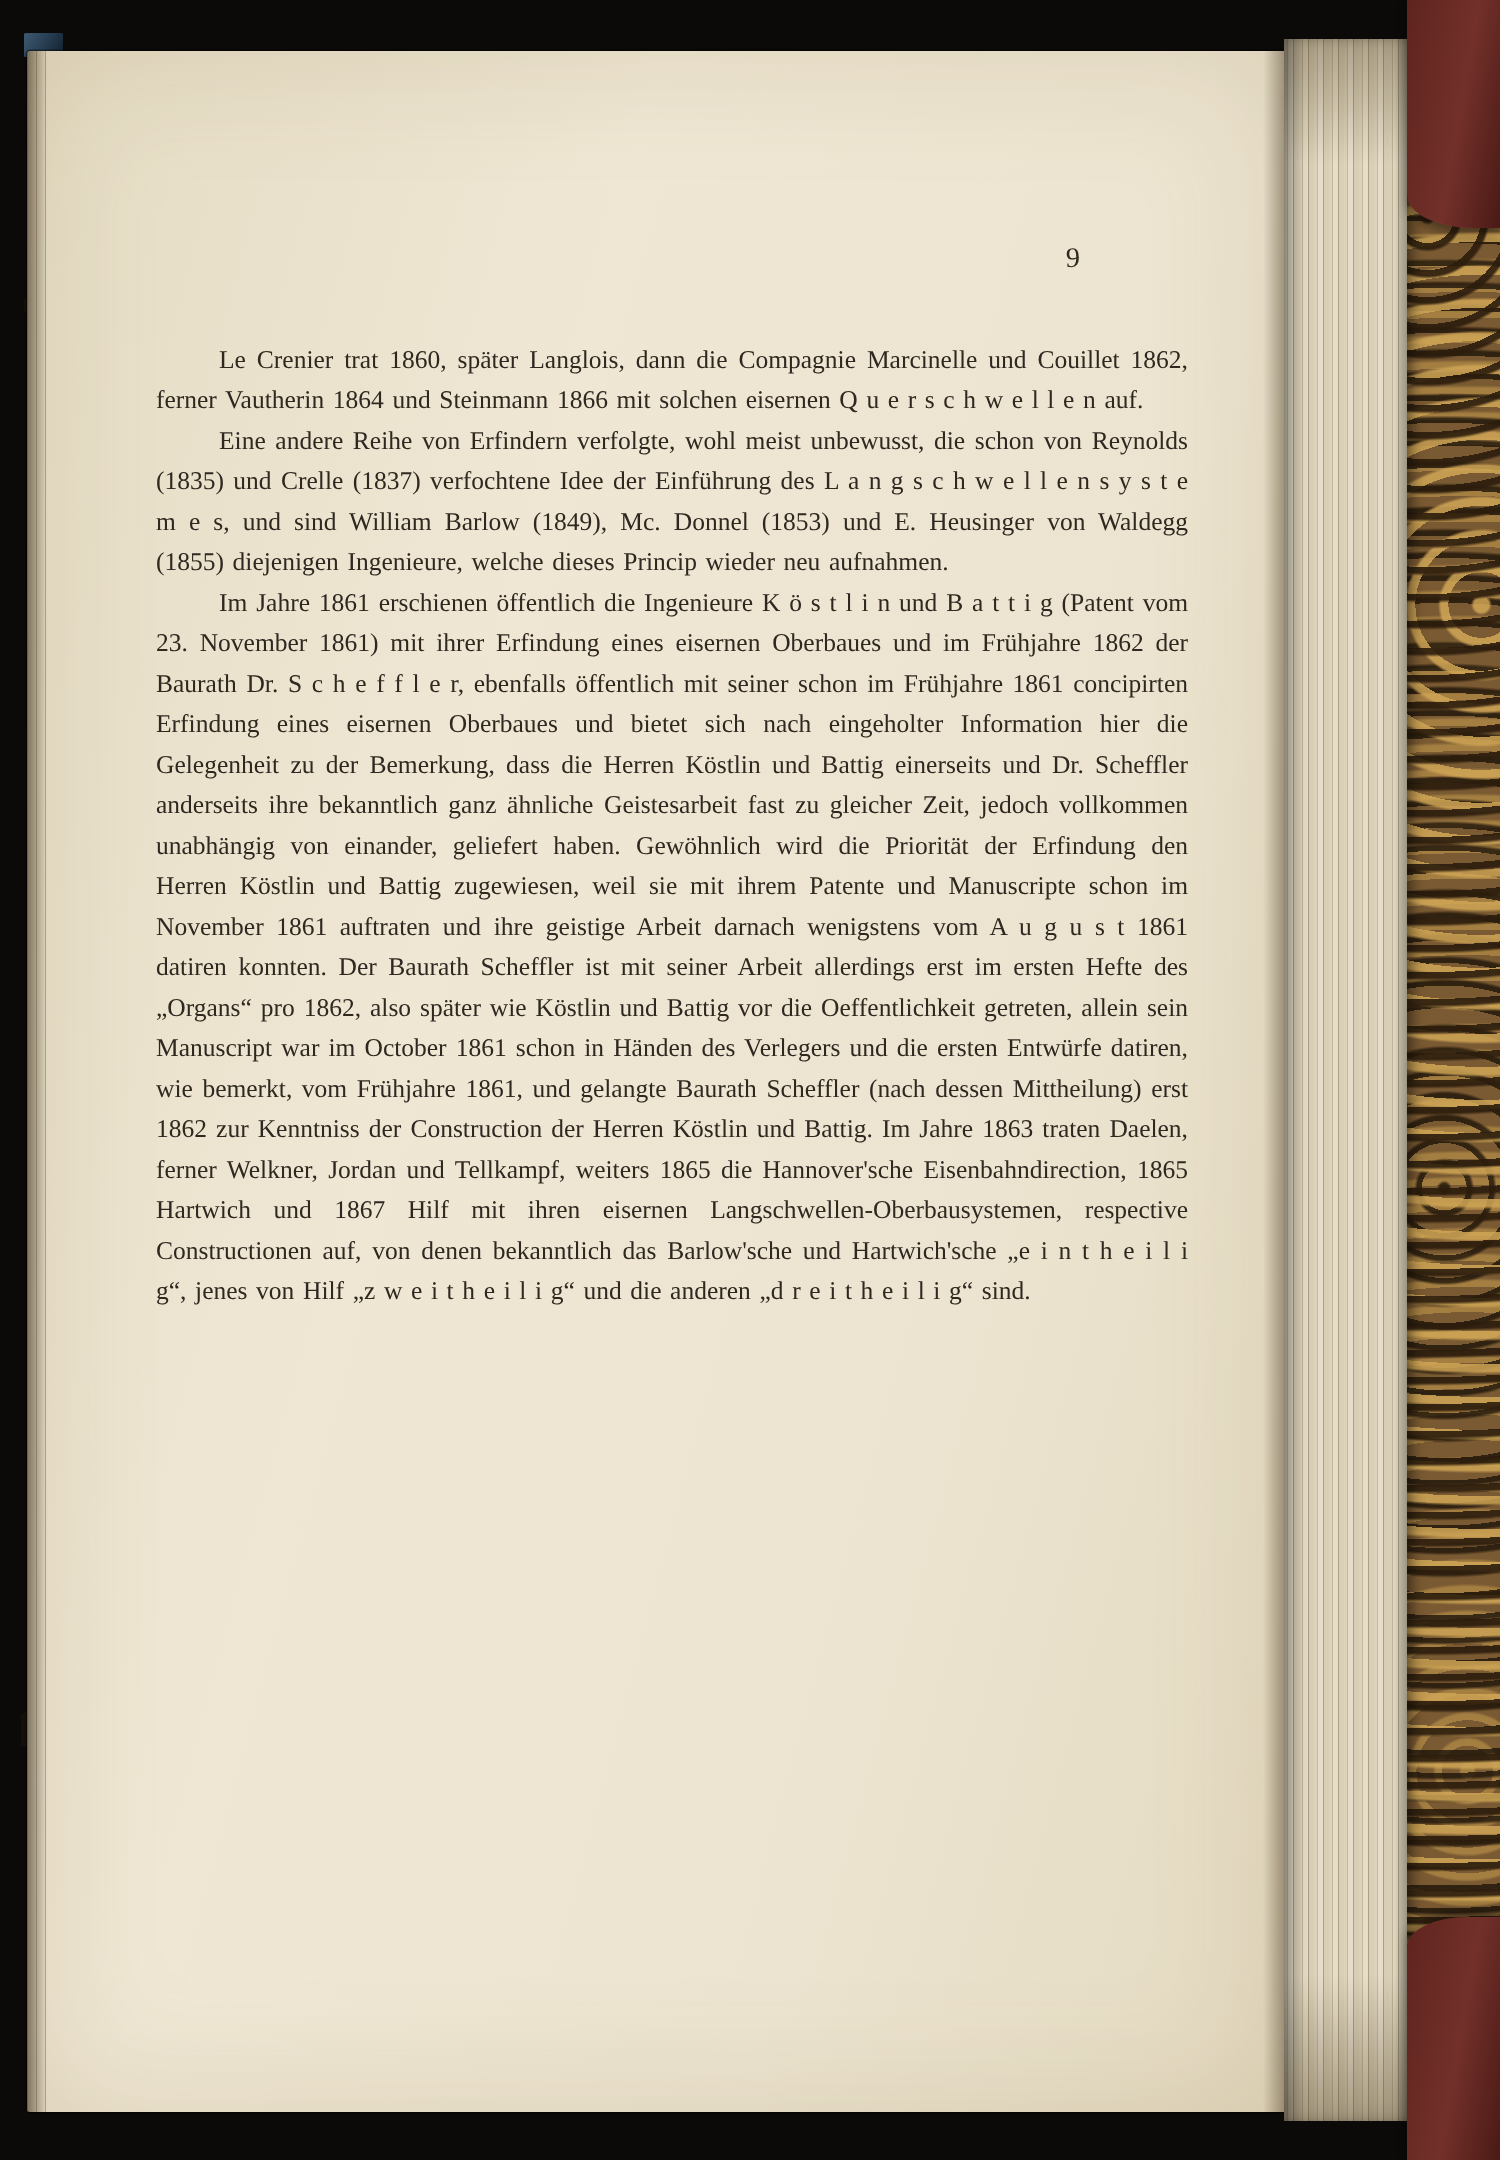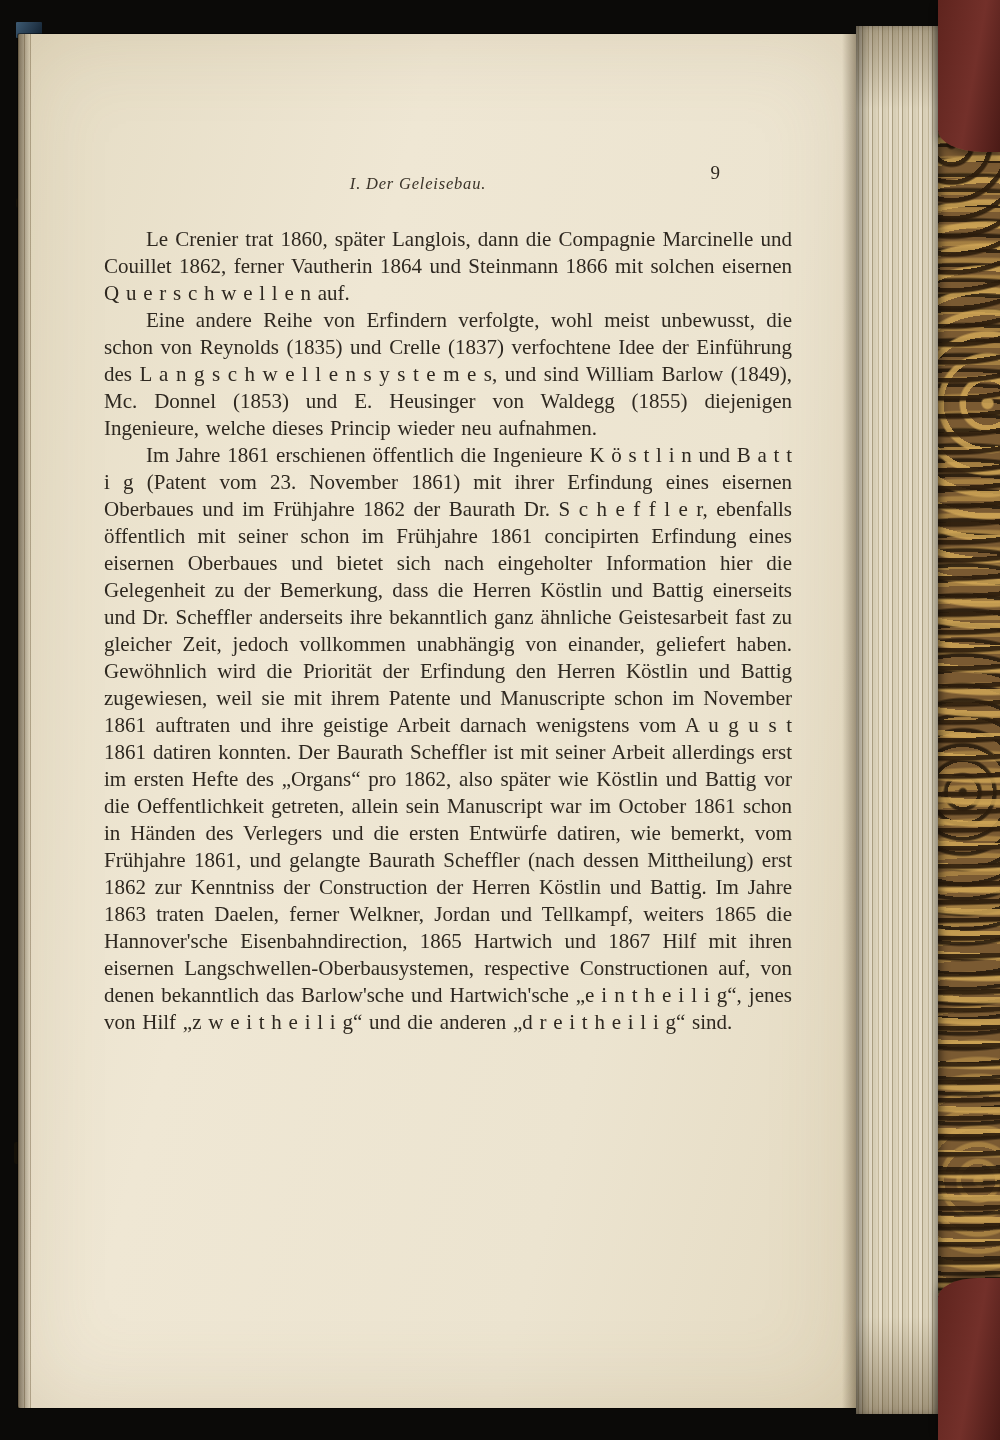--- a/index.html
+++ b/index.html
@@ -49,21 +49,21 @@
     position:absolute;left:0;right:60px;text-align:center;
     font-style:italic;font-size:16.5px;letter-spacing:0.8px;color:#3b342a;
   }
   .page-number{
     position:absolute;right:72px;top:-12px;
     font-size:19px;color:#2e2820;
   }
   .body-text p{
     margin:0;
     text-indent:42px;
-    font-size:21px;
+    font-size:17px;
     line-height:27px;
     text-align:justify;
     word-spacing:1.5px;
   }
   
   .page-edges{
     position:absolute;left:856px;top:26px;width:82px;height:1388px;
     background:
       linear-gradient(180deg,rgba(70,52,24,.35),rgba(70,52,24,0) 6%,rgba(70,52,24,0) 93%,rgba(70,52,24,.40)),
       repeating-linear-gradient(90deg,#ddd3bb 0 2px,#c4b99c 2px 3px,#e7deca 3px 6px,#ab9f82 6px 7px,#d8cfb6 7px 10px);
@@ -93,21 +93,20 @@
 <div class="scene">
 
   <div class="cloth-corner"></div>
   <div class="edge-mark m1"></div>
   <div class="edge-mark m2"></div>
 
   <div class="page">
     <div class="text-block">
 
       <div class="running-header">
-        <div class="running-title">I. Der Geleisebau.</div>
         <div class="page-number">9</div>
       </div>
 
       <div class="body-text">
           <p class="para">Le Crenier trat 1860, später Langlois, dann die Compagnie Marcinelle und Couillet 1862, ferner Vautherin 1864 und Steinmann 1866 mit solchen eisernen Q u e r s c h w e l l e n auf.</p>
           <p class="para">Eine andere Reihe von Erfindern verfolgte, wohl meist unbewusst, die schon von Reynolds (1835) und Crelle (1837) verfochtene Idee der Einführung des L a n g s c h w e l l e n s y s t e m e s, und sind William Barlow (1849), Mc. Donnel (1853) und E. Heusinger von Waldegg (1855) diejenigen Ingenieure, welche dieses Princip wieder neu aufnahmen.</p>
           <p class="para">Im Jahre 1861 erschienen öffentlich die Ingenieure K ö s t l i n und B a t t i g (Patent vom 23. November 1861) mit ihrer Erfindung eines eisernen Oberbaues und im Frühjahre 1862 der Baurath Dr. S c h e f f l e r, ebenfalls öffentlich mit seiner schon im Frühjahre 1861 concipirten Erfindung eines eisernen Oberbaues und bietet sich nach eingeholter Information hier die Gelegenheit zu der Bemerkung, dass die Herren Köstlin und Battig einerseits und Dr. Scheffler anderseits ihre bekanntlich ganz ähnliche Geistesarbeit fast zu gleicher Zeit, jedoch vollkommen unabhängig von einander, geliefert haben. Gewöhnlich wird die Priorität der Erfindung den Herren Köstlin und Battig zugewiesen, weil sie mit ihrem Patente und Manuscripte schon im November 1861 auftraten und ihre geistige Arbeit darnach wenigstens vom A u g u s t 1861 datiren konnten. Der Baurath Scheffler ist mit seiner Arbeit allerdings erst im ersten Hefte des „Organs“ pro 1862, also später wie Köstlin und Battig vor die Oeffentlichkeit getreten, allein sein Manuscript war im October 1861 schon in Händen des Verlegers und die ersten Entwürfe datiren, wie bemerkt, vom Frühjahre 1861, und gelangte Baurath Scheffler (nach dessen Mittheilung) erst 1862 zur Kenntniss der Construction der Herren Köstlin und Battig. Im Jahre 1863 traten Daelen, ferner Welkner, Jordan und Tellkampf, weiters 1865 die Hannover'sche Eisenbahndirection, 1865 Hartwich und 1867 Hilf mit ihren eisernen Langschwellen-Oberbausystemen, respective Constructionen auf, von denen bekanntlich das Barlow'sche und Hartwich'sche „e i n t h e i l i g“, jenes von Hilf „z w e i t h e i l i g“ und die anderen „d r e i t h e i l i g“ sind.</p>
         </div>
 
     </div>

